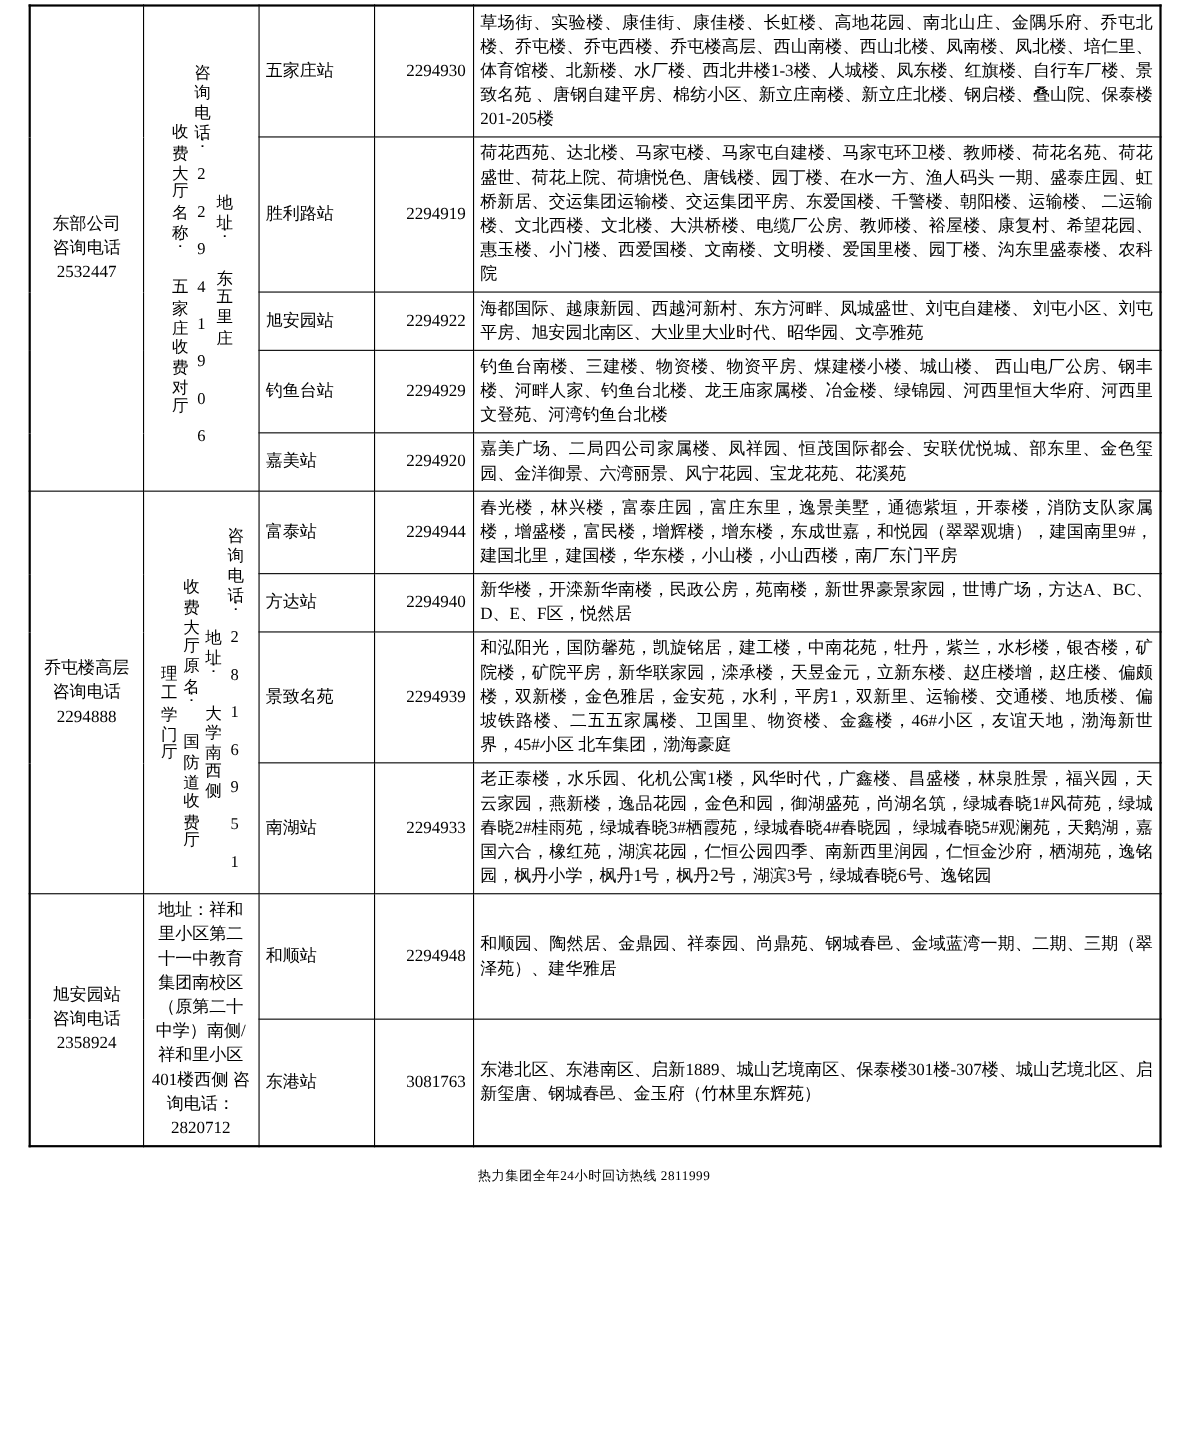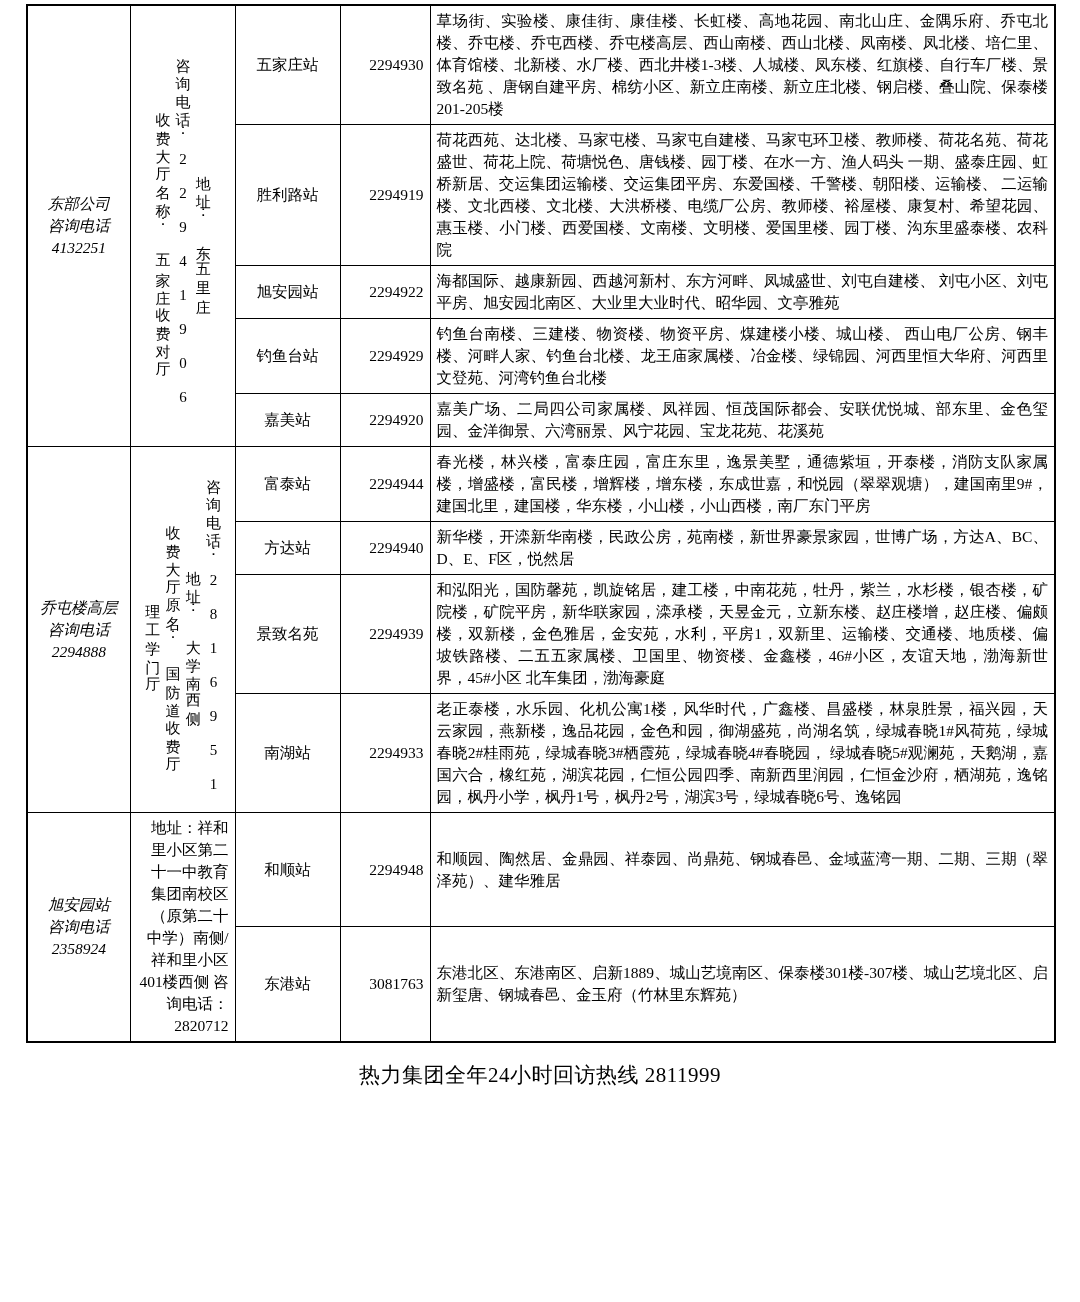--- a/index.html
+++ b/index.html
@@ -38,21 +38,20 @@
   col.c-company { width: 103px; }
   col.c-addr    { width: 105px; }
   col.c-station { width: 105px; }
   col.c-phone   { width: 90px; }
   col.c-list    { width: 625px; }
 
   .company-cell {
     text-align: center;
     font-size: 15.5px;
     line-height: 1.5;
-    font-style: italic;
   }
   .vertical-block {
     font-size: 15px;
     line-height: 1.45;
     text-align: center;
     letter-spacing: 0;
   }
   .vertical-cols {
     display: flex;
     flex-direction: row-reverse;
@@ -62,42 +61,42 @@
   }
   .vcol {
     writing-mode: vertical-rl;
     text-orientation: upright;
     white-space: nowrap;
     line-height: 1.28;
     font-size: 15px;
     letter-spacing: 1px;
   }
   .addr-plain {
-    text-align: right;
+    text-align: center;
     font-size: 15px;
     line-height: 1.5;
   }
   .station-cell {
-    text-align: center;
+    text-align: left;
     font-size: 16px;
   }
   .phone-cell {
     text-align: right;
     font-size: 15.5px;
   }
   .list-cell {
     text-align: justify;
     text-justify: inter-ideograph;
     font-size: 15.5px;
     line-height: 1.46;
     vertical-align: middle;
   }
   .footer {
     text-align: center;
-    font-size: 21px;
+    font-size: 12px;
     margin-top: 18px;
     letter-spacing: 0.5px;
   }
 </style>
 </head>
 <body>
 
 <div class="page">
 
   <table class="main">
@@ -107,21 +106,21 @@
       <col class="c-station">
       <col class="c-phone">
       <col class="c-list">
     </colgroup>
     <tbody>
 
       <tr>
         <td class="company-cell" rowspan="5">
           <div>东部公司</div>
           <div>咨询电话</div>
-          <div>4132251</div>
+          <div>2532447</div>
         </td>
         <td class="vertical-block" rowspan="5">
           <div class="vertical-cols">
             <div class="vcol">地 址 ： 东 五 里 庄</div>
             <div class="vcol">咨 询 电 话 ： 2 2 9 4 1 9 0 6</div>
             <div class="vcol">收 费 大 厅 名 称 ： 五 家 庄 收 费 对 厅</div>
           </div>
         </td>
         <td class="station-cell">五家庄站</td>
         <td class="phone-cell">2294930</td>

